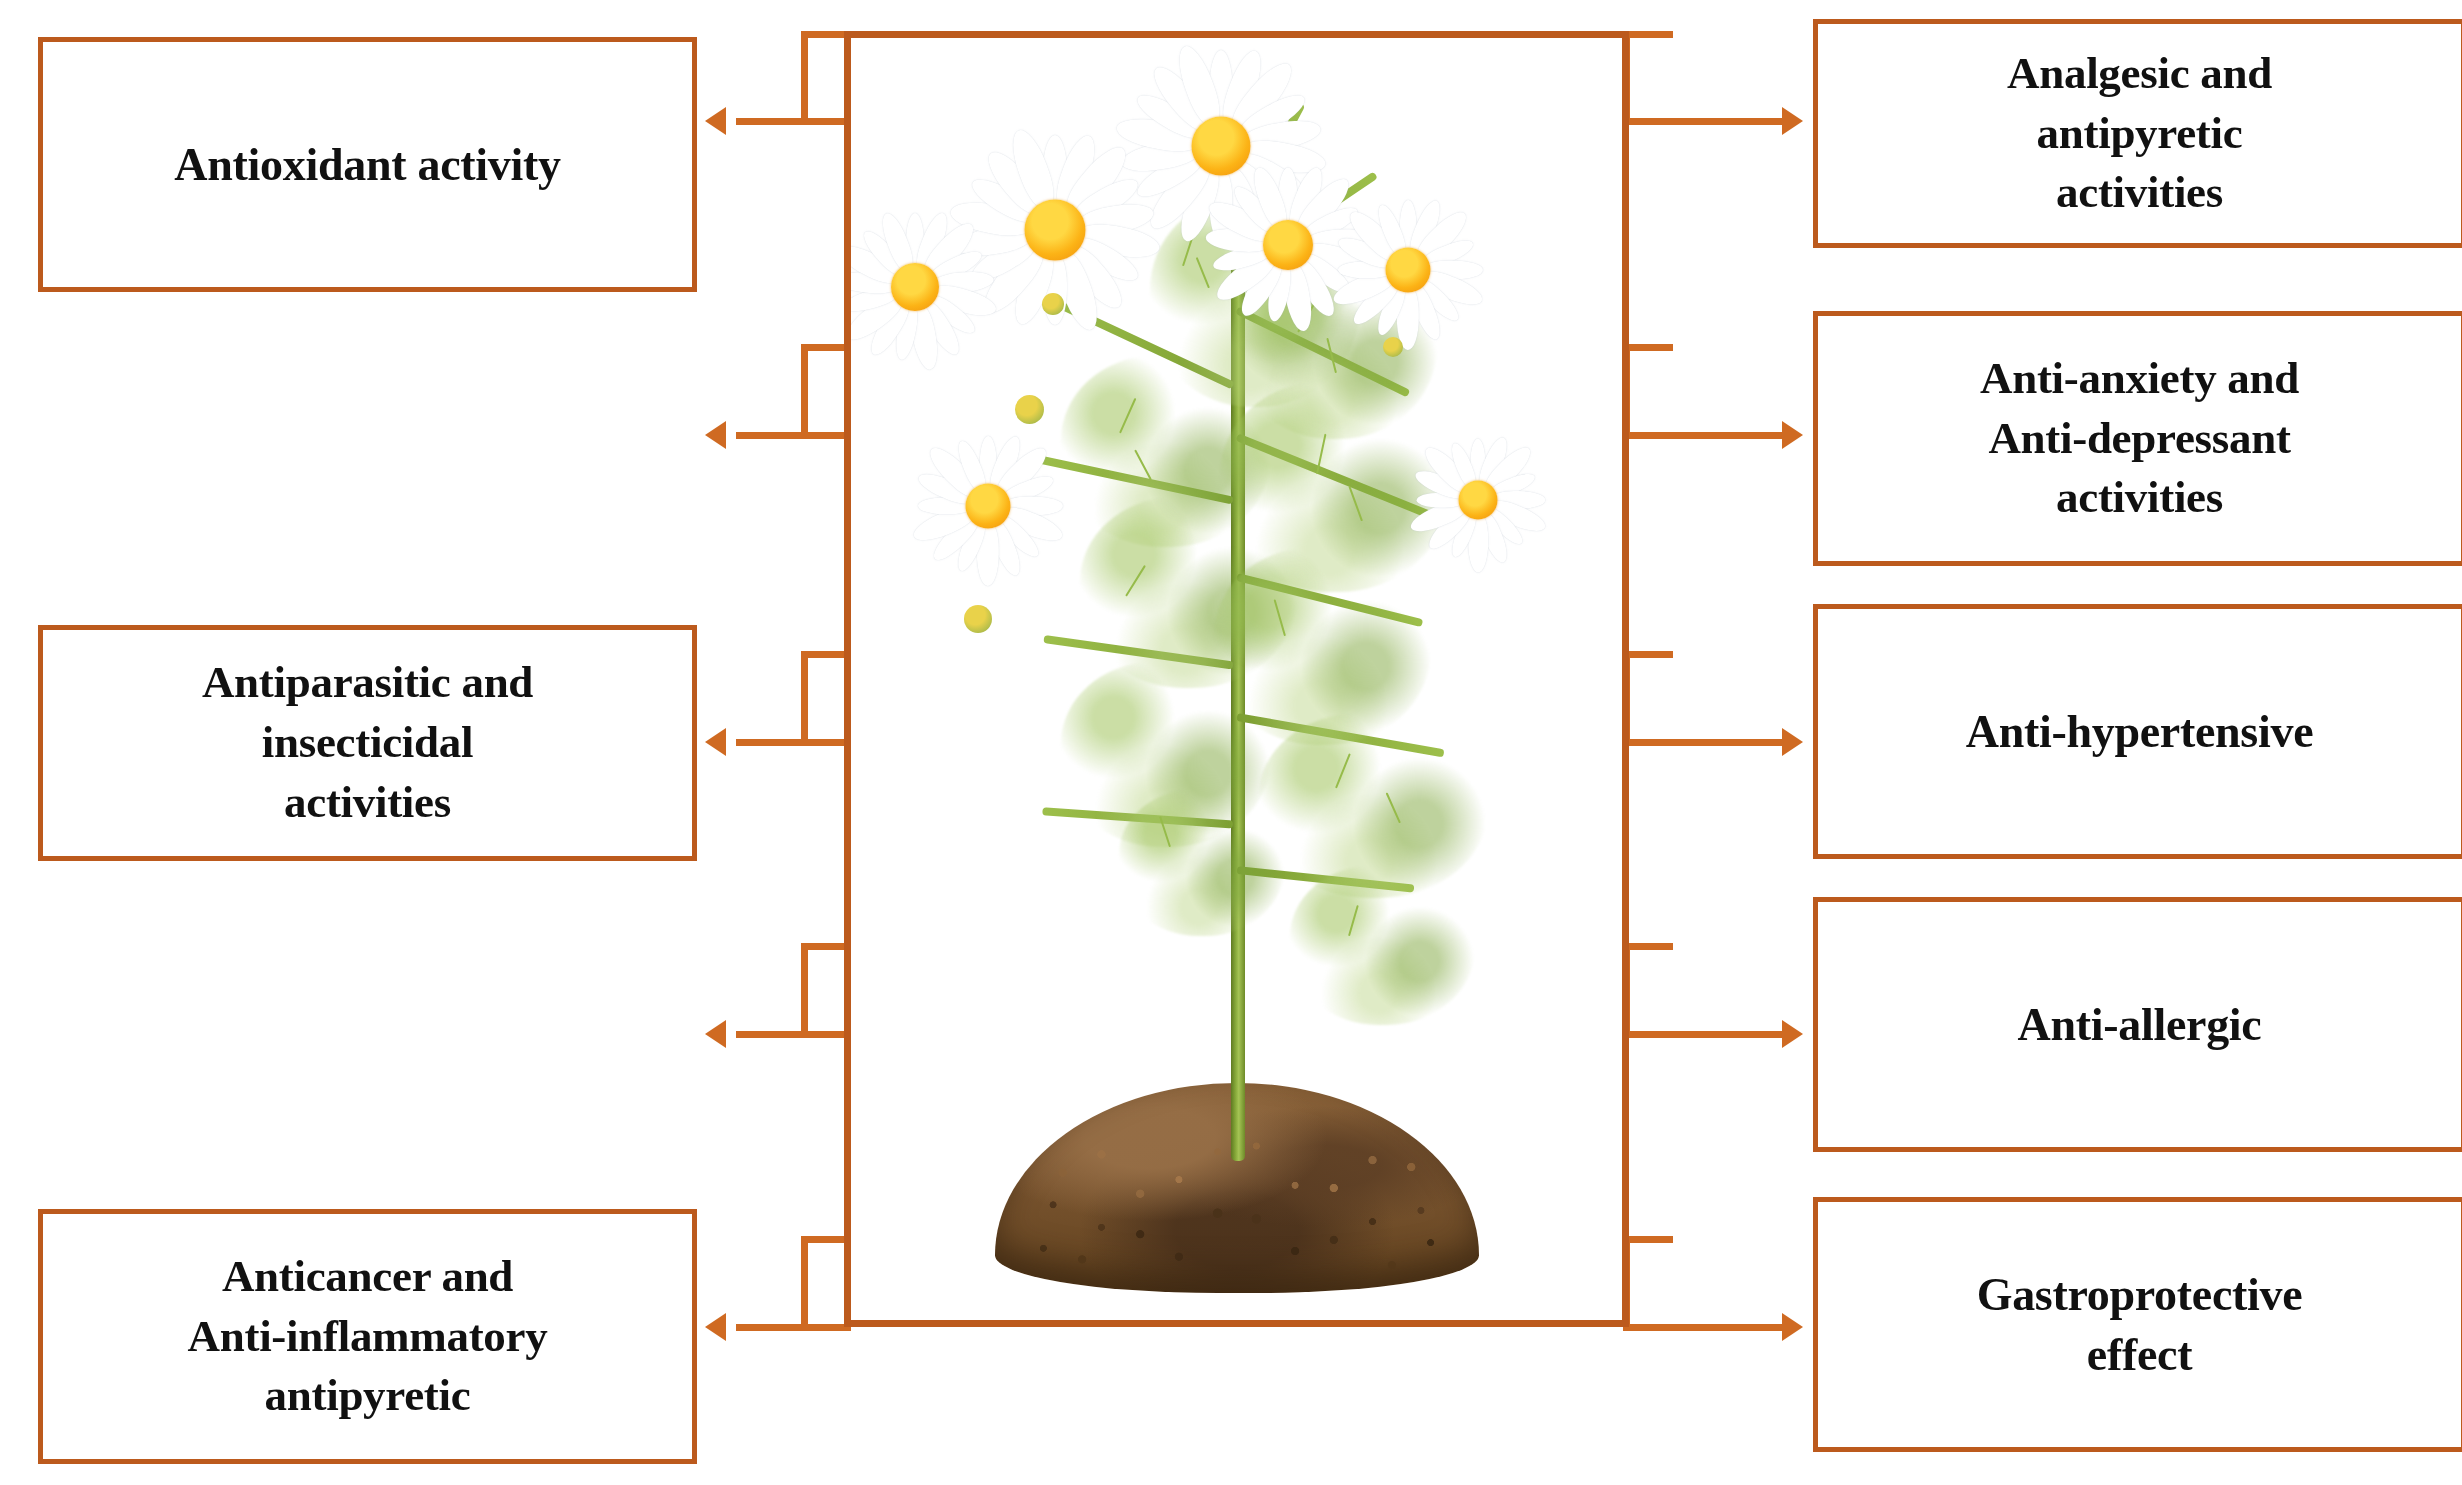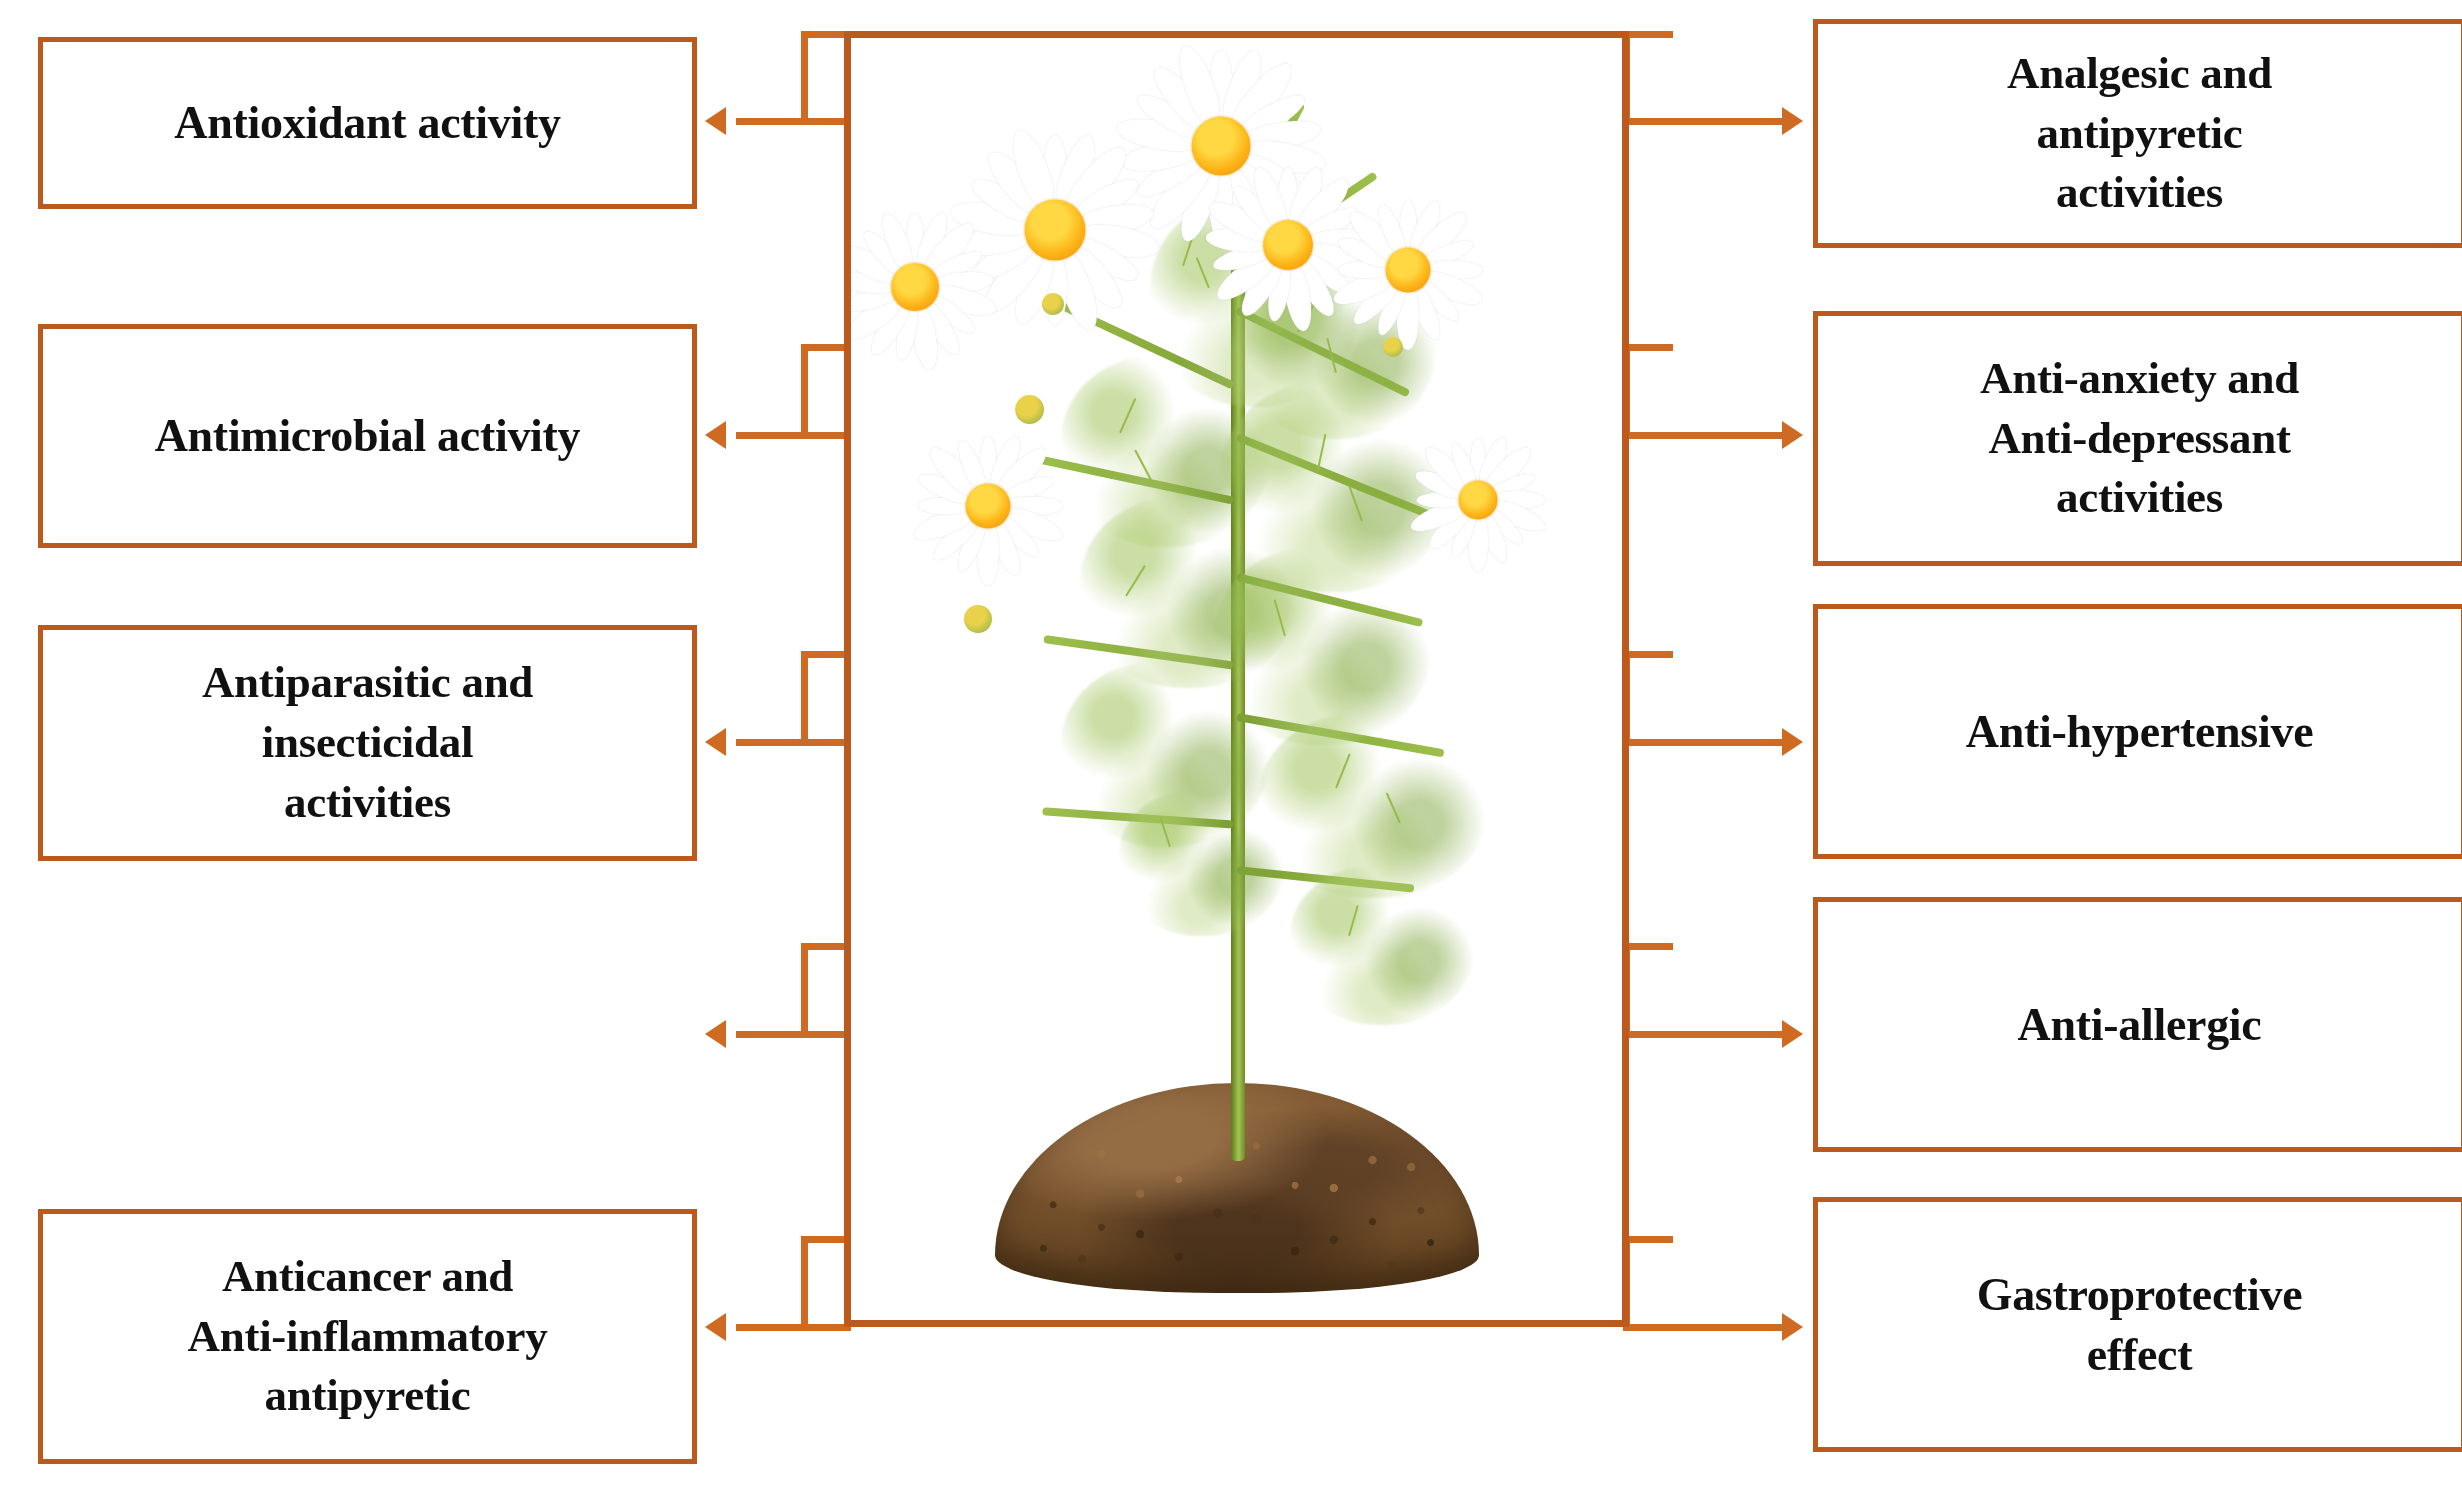--- a/index.html
+++ b/index.html
@@ -27,21 +27,21 @@
     font-size: 46px;
     line-height: 1.30;
     letter-spacing: -0.3px;
     padding: 0 11.5px;
     white-space: pre-line;
   }
   .box.three .lbl { font-size: 45px; line-height: 1.33; }
 
   
   .box.L { left: 38px; width: 659px; }
-  .box.L1 { top: 37px;   height: 172px; align-items: center; }
+  .box.L1 { top: 37px;   height: 255px; align-items: center; }
   .box.L2 { top: 324px;  height: 224px; }
   .box.L3 { top: 625px;  height: 236px; }
   .box.L4 { top: 917px; height: 224px; }
   .box.L5 { top: 1209px; height: 255px; }
 
   
   .box.R { left: 1813px; width: 653px; }
   .box.R1 { top: 19px;   height: 229px; }
   .box.R2 { top: 311px;  height: 255px; }
   .box.R3 { top: 604px;  height: 255px; }
@@ -163,23 +163,20 @@
   .arrow.left  { border-top: 14px solid transparent; border-bottom: 14px solid transparent; border-right: 21.7px solid #cf6a22; }
   .arrow.right { border-top: 14px solid transparent; border-bottom: 14px solid transparent; border-left: 21.7px solid #cf6a22; }
 </style>
 </head>
 <body>
 
 <div id="diagram">
 
   <div class="box L L1">
     <span class="lbl">Antioxidant activity</span>
-  </div>
-  <div class="box L L2">
-    <span class="lbl">Antimicrobial activity</span>
   </div>
   <div class="box L L3 three">
     <span class="lbl">Antiparasitic and
 insecticidal
 activities</span>
   </div>
   <div class="box L L5 three">
     <span class="lbl">Anticancer and
 Anti-inflammatory
 antipyretic</span>

